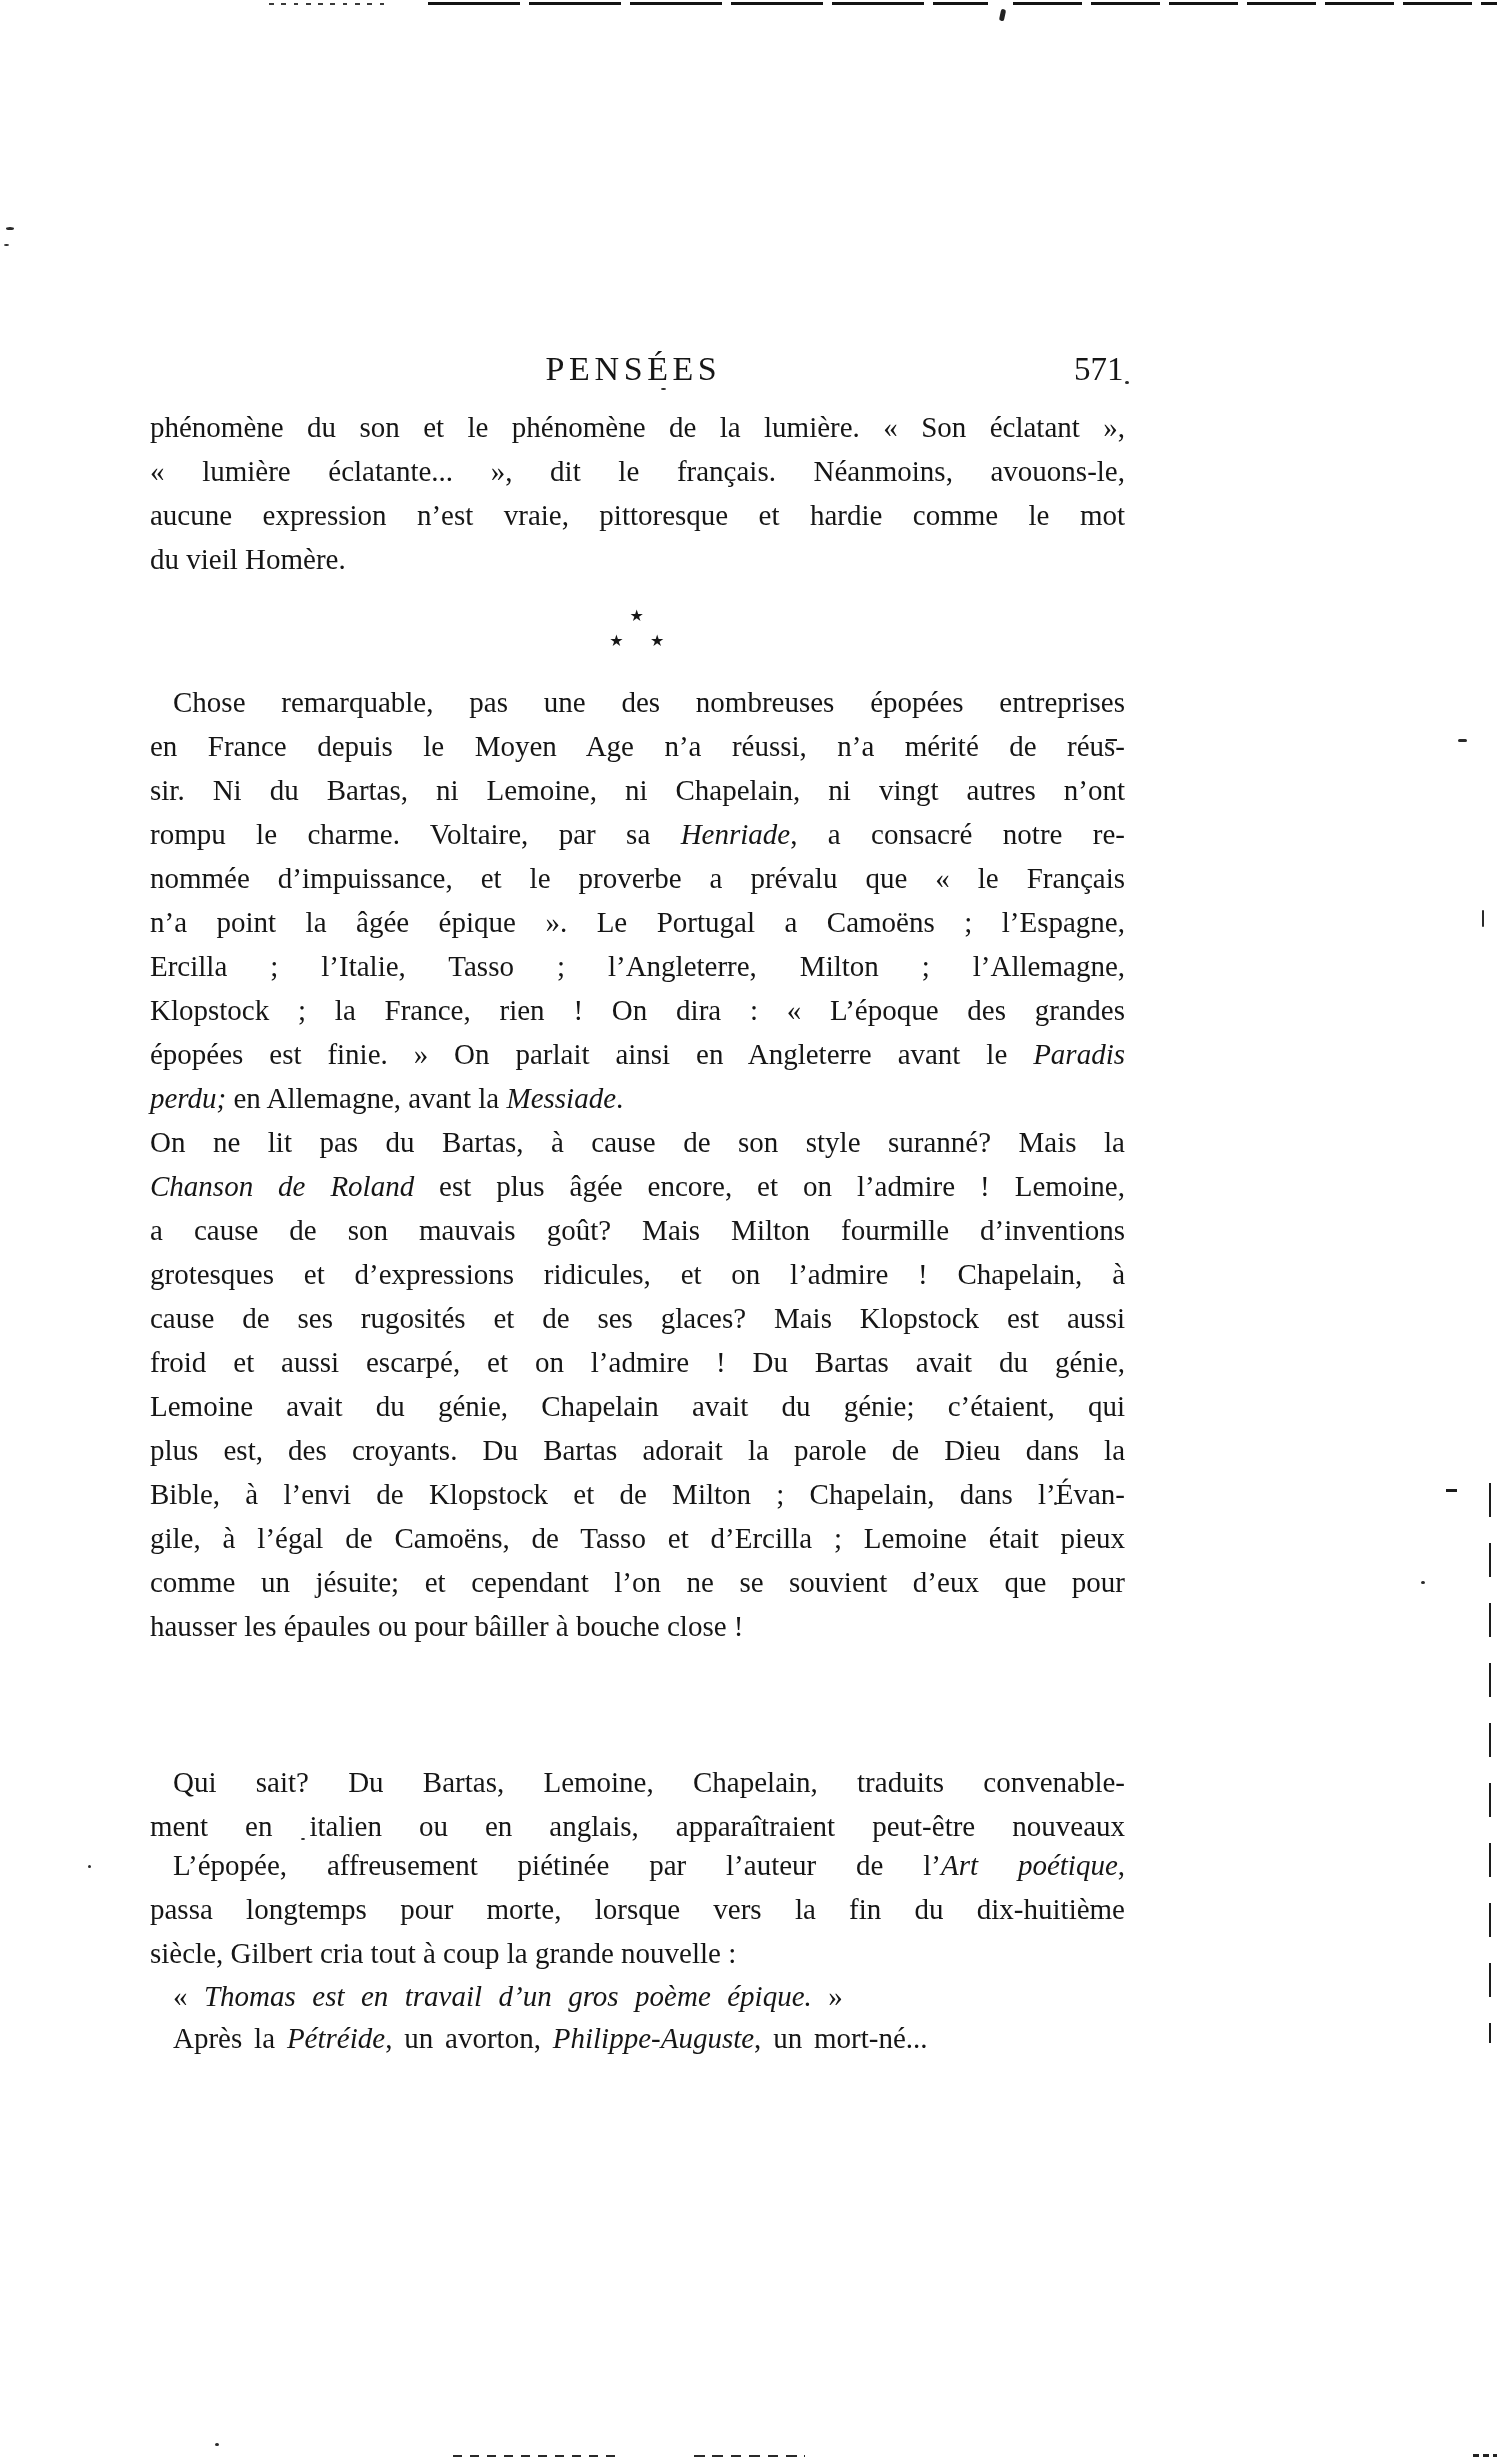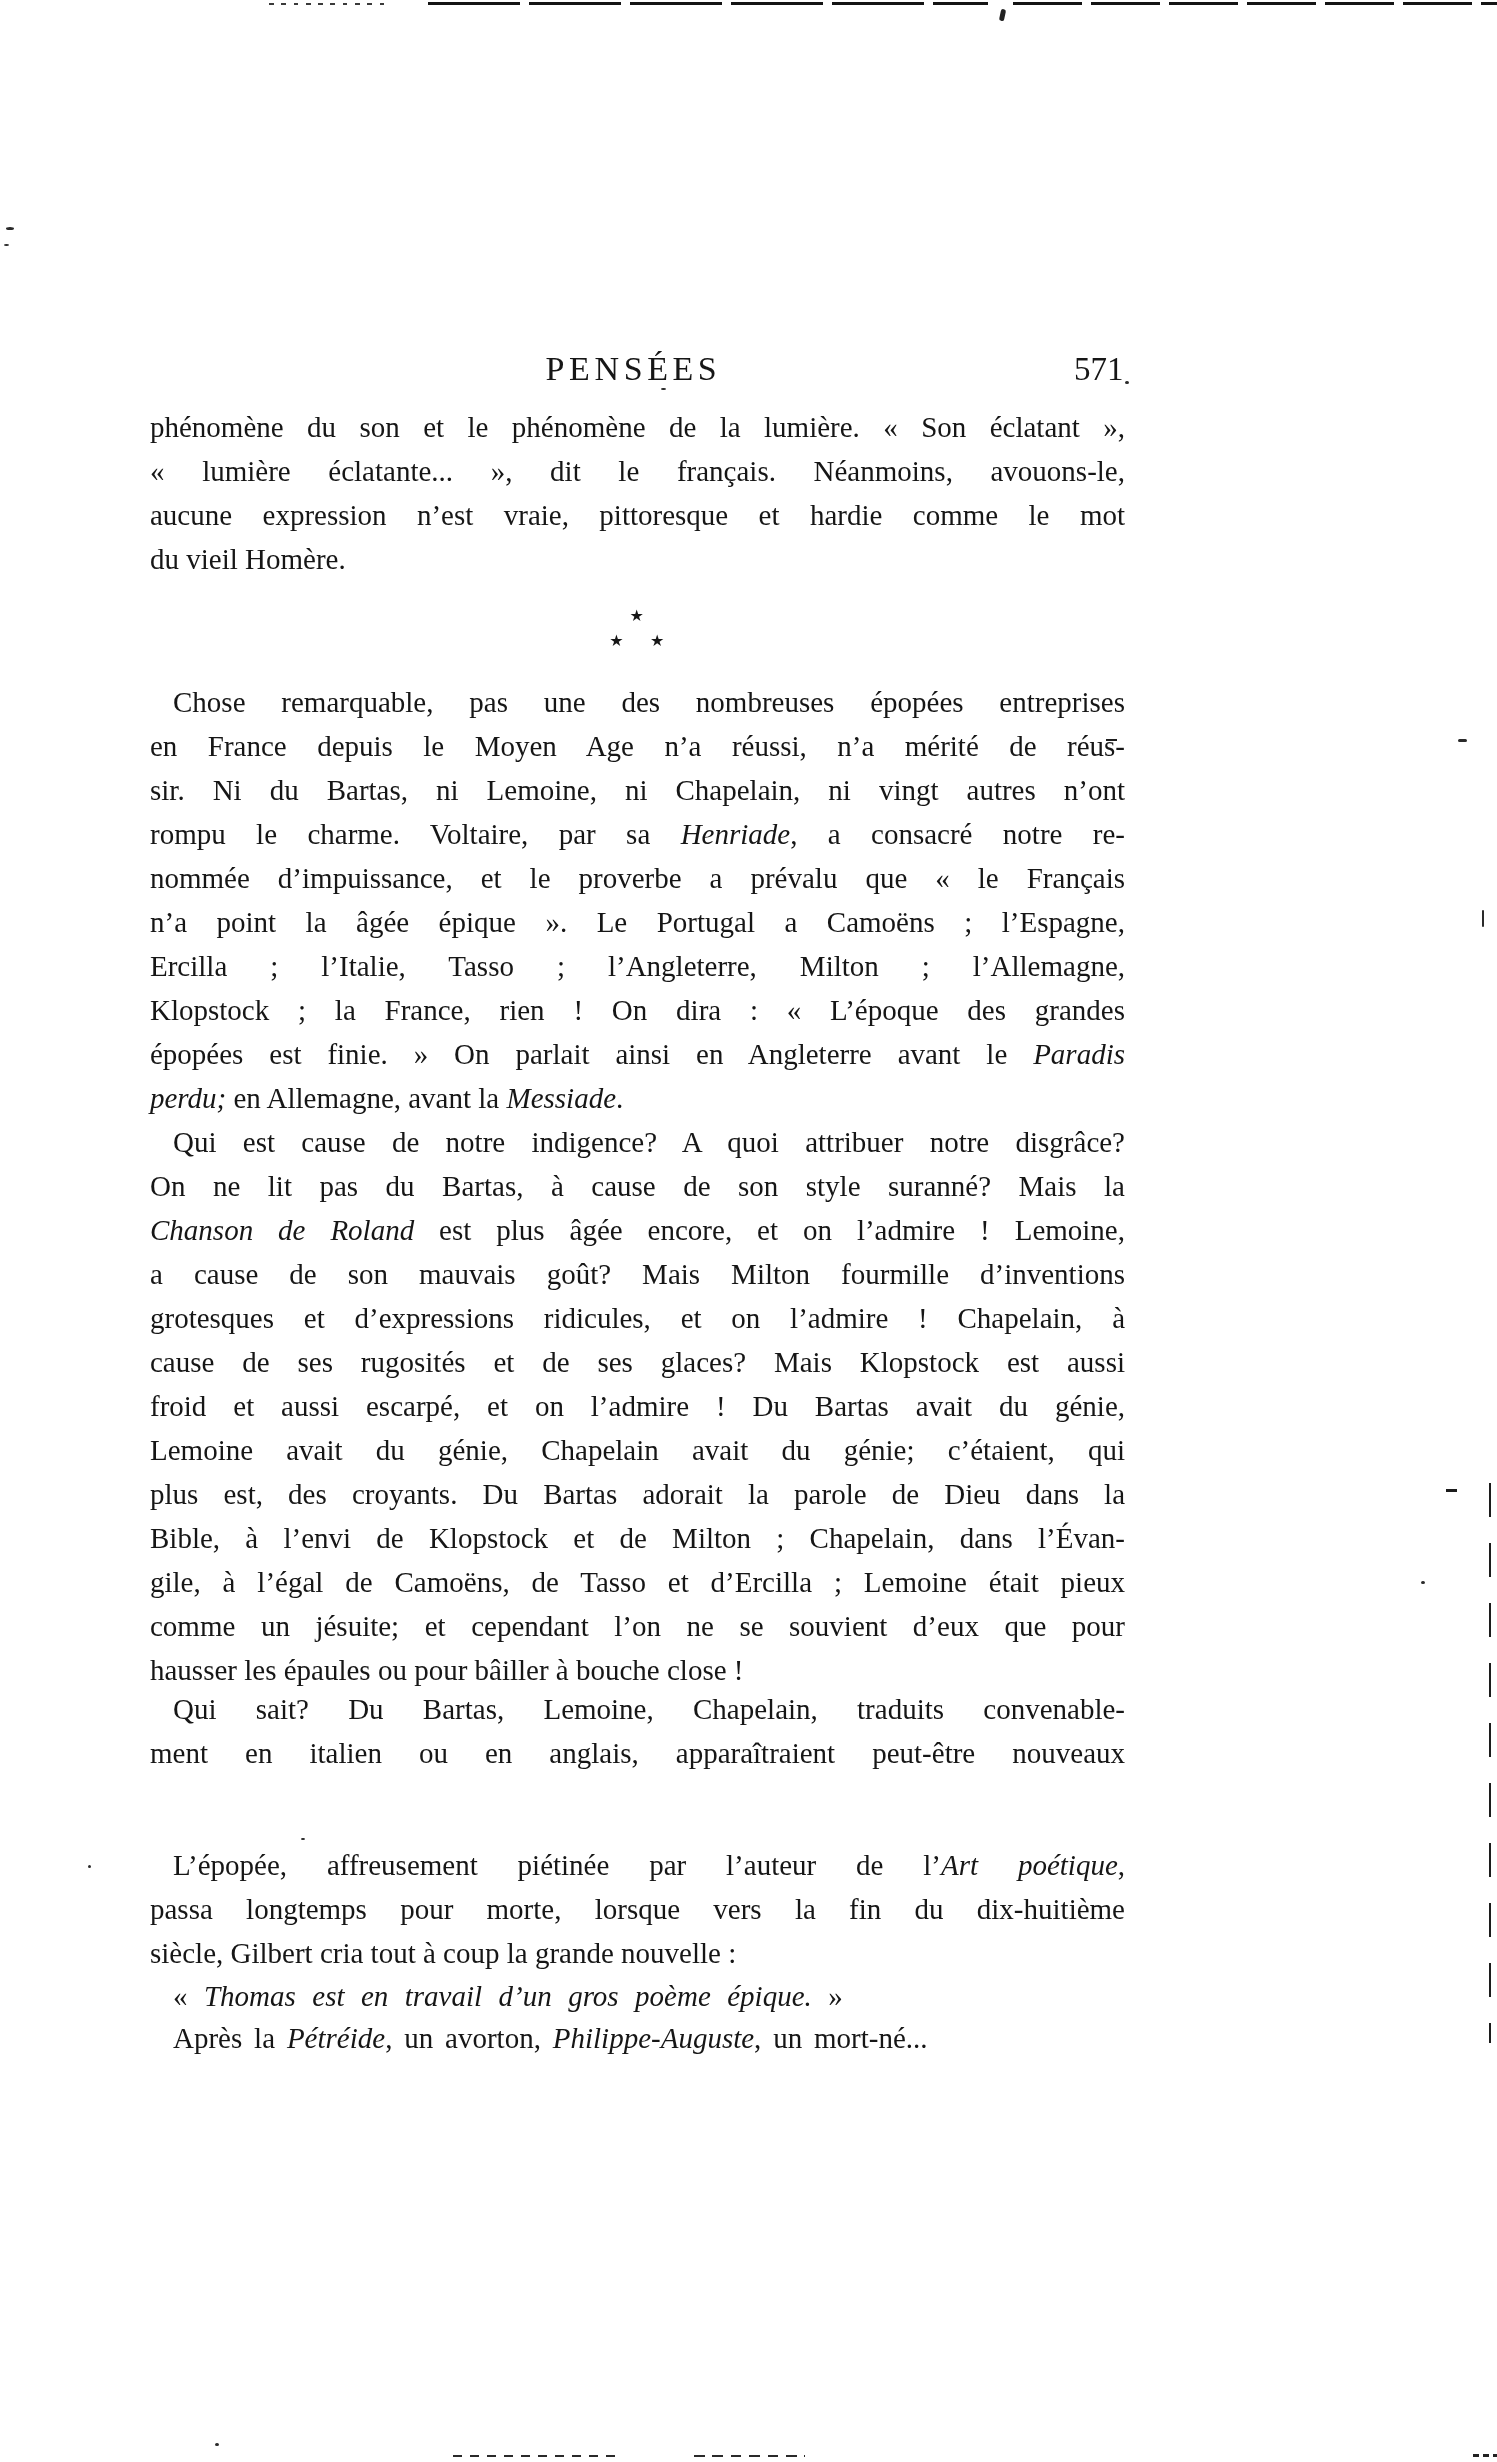--- a/index.html
+++ b/index.html
@@ -28,21 +28,21 @@
   }
   .para .line.indent { padding-left:23px; }
   .para .line.last { text-align:center; text-align-last:left; }
   .para .line .it { font-style:italic; }
   .para .line.loose { word-spacing:9.2px; }
   .para .line.ws6 { word-spacing:4.6px; }
 
   #p1 { top:405px; }
   #p2 { top:680px; }
   #p3 { top:1120px; }
-  #p4 { top:1687px; }
+  #p4 { top:1760px; }
   #p5 { top:1843px; }
   #p6 { top:1974px; }
   #p7 { top:2016px; }
 
   
   .stars { top:603px; text-align:center; }
   .star-row { font-family:"DejaVu Sans", sans-serif; font-size:16px; line-height:25px; letter-spacing:1.5px; }
   .star-row.two { word-spacing:18.4px; }
 
   
@@ -128,21 +128,20 @@
       <div class="line"><span>sir. Ni du Bartas, ni Lemoine, ni Chapelain, ni vingt autres n’ont</span></div>
       <div class="line"><span>rompu le charme. Voltaire, par sa </span><span class="it">Henriade</span><span>, a consacré notre re-</span></div>
       <div class="line"><span>nommée d’impuissance, et le proverbe a prévalu que « le Français</span></div>
       <div class="line"><span>n’a point la âgée épique ». Le Portugal a Camoëns ; l’Espagne,</span></div>
       <div class="line"><span>Ercilla ; l’Italie, Tasso ; l’Angleterre, Milton ; l’Allemagne,</span></div>
       <div class="line"><span>Klopstock ; la France, rien ! On dira : « L’époque des grandes</span></div>
       <div class="line"><span>épopées est finie. » On parlait ainsi en Angleterre avant le </span><span class="it">Paradis</span></div>
       <div class="line last"><span class="it">perdu;</span><span> en Allemagne, avant la </span><span class="it">Messiade</span><span>.</span></div>
     </div>
   <div class="col para" id="p3">
-      <div class="line indent"><span>Qui est cause de notre indigence? A quoi attribuer notre disgrâce?</span></div>
       <div class="line"><span>On ne lit pas du Bartas, à cause de son style suranné? Mais la</span></div>
       <div class="line"><span class="it">Chanson de Roland</span><span> est plus âgée encore, et on l’admire ! Lemoine,</span></div>
       <div class="line"><span>a cause de son mauvais goût? Mais Milton fourmille d’inventions</span></div>
       <div class="line"><span>grotesques et d’expressions ridicules, et on l’admire ! Chapelain, à</span></div>
       <div class="line"><span>cause de ses rugosités et de ses glaces? Mais Klopstock est aussi</span></div>
       <div class="line"><span>froid et aussi escarpé, et on l’admire ! Du Bartas avait du génie,</span></div>
       <div class="line"><span>Lemoine avait du génie, Chapelain avait du génie; c’étaient, qui</span></div>
       <div class="line"><span>plus est, des croyants. Du Bartas adorait la parole de Dieu dans la</span></div>
       <div class="line"><span>Bible, à l’envi de Klopstock et de Milton ; Chapelain, dans l’Évan-</span></div>
       <div class="line"><span>gile, à l’égal de Camoëns, de Tasso et d’Ercilla ; Lemoine était pieux</span></div>

